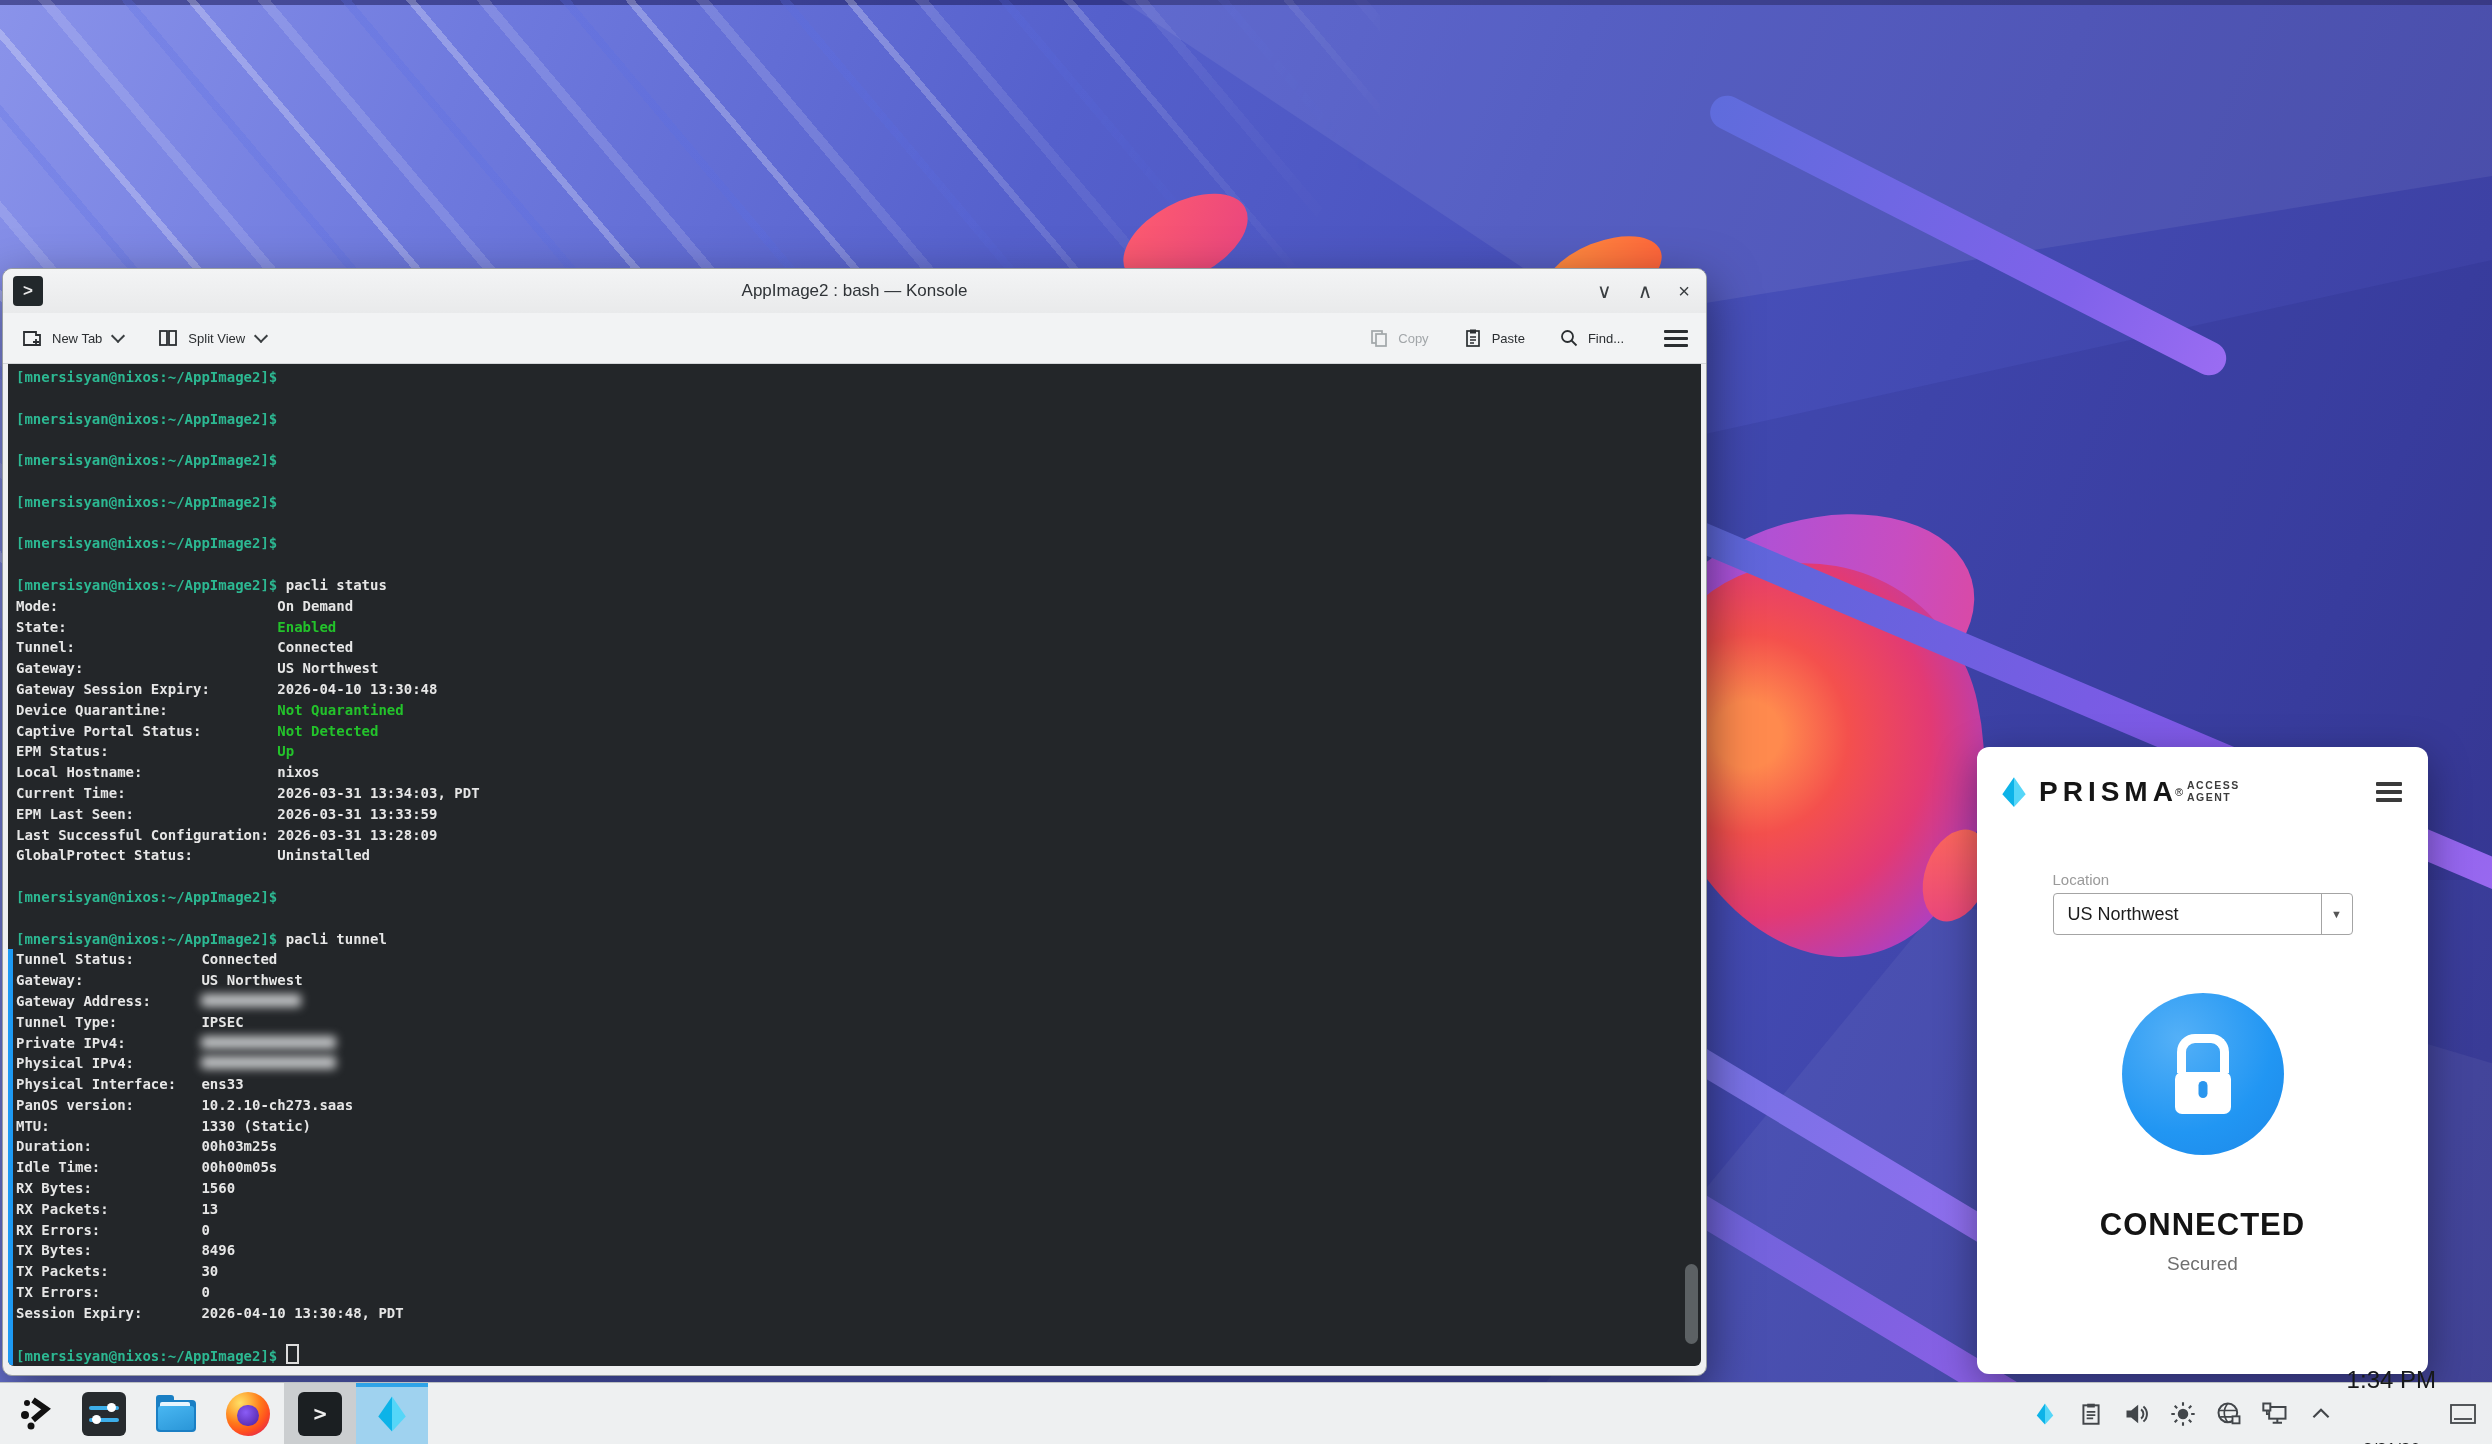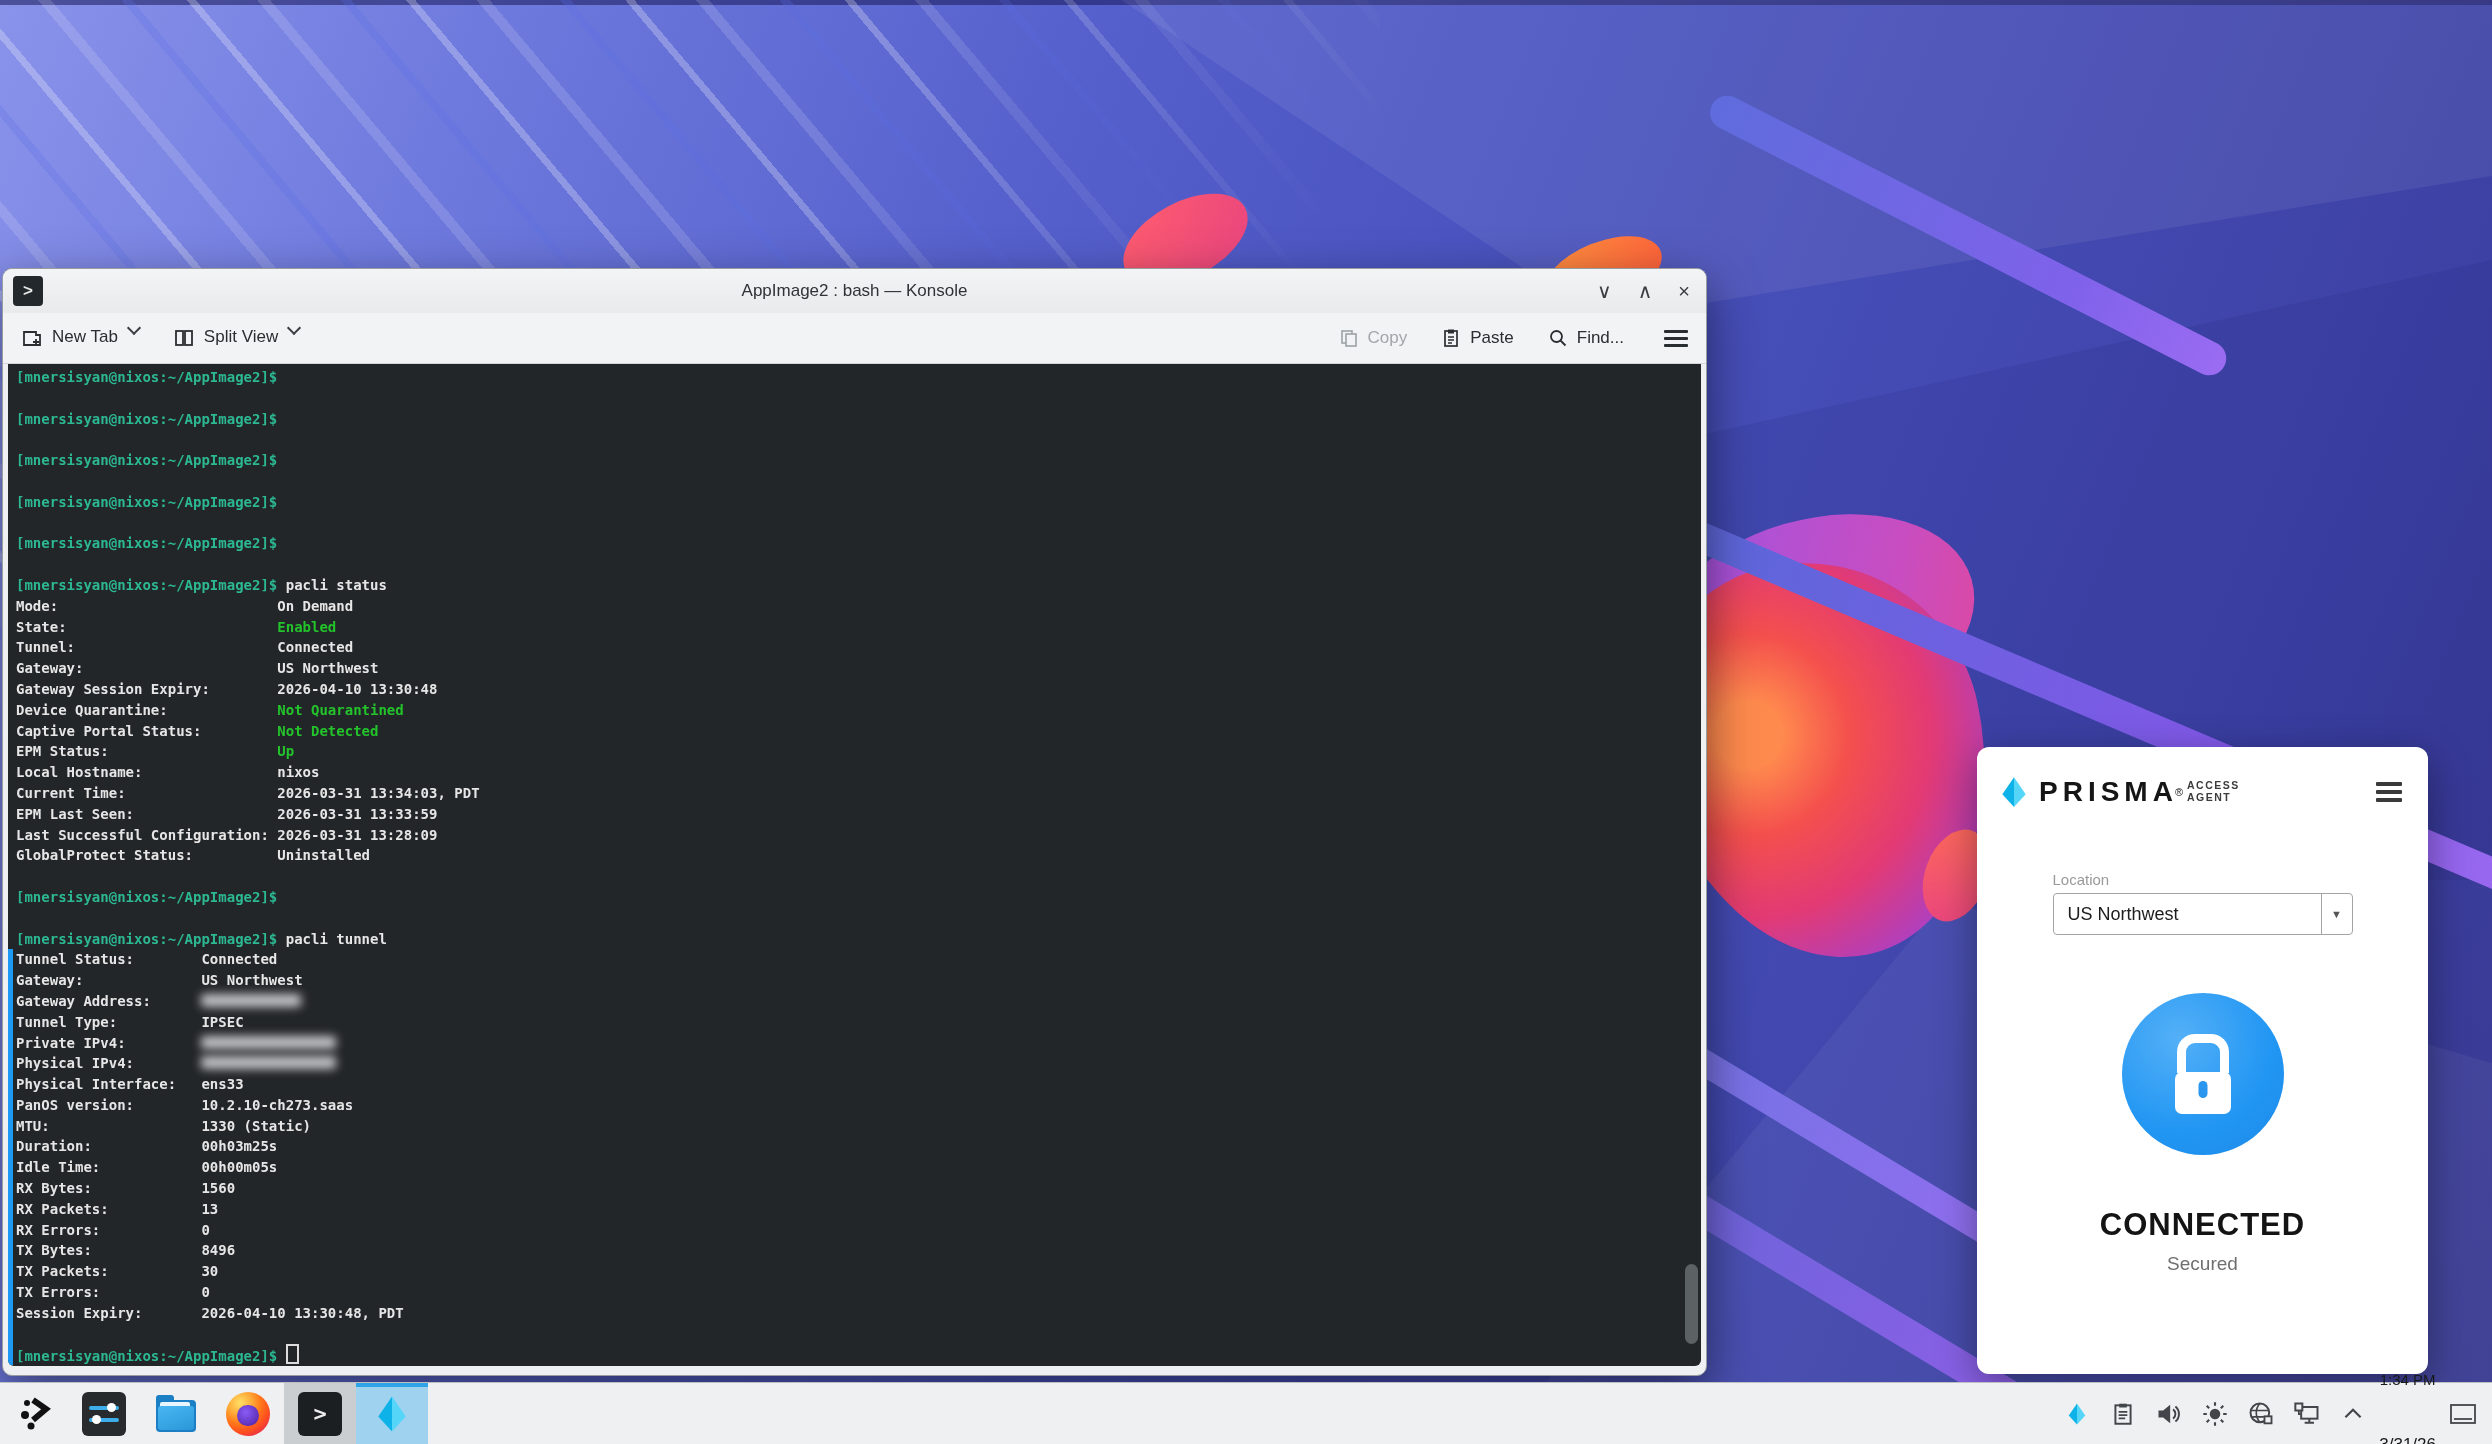--- a/index.html
+++ b/index.html
@@ -45,21 +45,21 @@
   .kts{position:relative;height:44px;display:flex;align-items:center;justify-content:center;
     background:linear-gradient(#f3f4f5,#e9eaeb);border-radius:9px 9px 0 0;}
   .kicon{position:absolute;left:10px;top:7px;width:30px;height:30px;background:#22282b;border-radius:4px;
     color:#e8e8e8;font-weight:bold;font-size:17px;display:flex;align-items:center;justify-content:center;}
   .ktitle{font-size:17px;color:#2f3337;}
   .kbtns{position:absolute;right:16px;top:0;height:100%;display:flex;align-items:center;gap:26px;
     font-size:20px;color:#3a3e41;}
   .kbtn{cursor:default;line-height:1;}
   .ktb{height:50px;display:flex;align-items:center;padding:0 18px;background:#f2f3f4;
     border-bottom:1px solid #d4d6d8;}
-  .tbtn{display:flex;align-items:flex-start;gap:9px;font-size:17px;color:#2b2e31;margin-right:34px;}
+  .tbtn{display:flex;align-items:center;gap:9px;font-size:13px;color:#2b2e31;margin-right:34px;}
   .tbtn.disabled{color:#a2a6a9;}
   .tbtn svg{display:block;}
   .chev{width:8px;height:8px;border-right:2px solid #3a3e41;border-bottom:2px solid #3a3e41;
     transform:rotate(45deg);display:inline-block;margin:-4px 0 0 2px;}
   .ktb-spacer{flex:1;}
   .kburger{width:24px;display:flex;flex-direction:column;gap:4px;margin-left:6px;}
   .kburger div{height:3px;background:#2b2e31;border-radius:1px;}
   .kterm{position:relative;margin:0 5px 23px 5px;height:1002px;background:#232629;border-radius:0 0 6px 6px;
     overflow:hidden;}
   .tlines{padding:3px 0 0 8px;font-family:"DejaVu Sans Mono",monospace;font-size:14px;font-weight:bold;
@@ -123,21 +123,21 @@
   .ic-folder .flap{position:absolute;left:6px;top:10px;width:30px;height:7px;background:#e8f5fd;border-radius:2px;}
   .ic-firefox{border-radius:50%;width:44px;height:44px;
     background:radial-gradient(circle at 32% 25%,#ffe066 0%,#ffb13d 24%,#ff7a1a 46%,#ff4e1f 66%,#e22850 86%,#c11d86 100%);position:relative;}
   .ic-firefox::after{content:"";position:absolute;left:26%;top:30%;width:48%;height:48%;border-radius:50%;
     background:radial-gradient(circle at 40% 35%,#8a5cf6,#5b2db5 75%);}
   .ic-konsole{background:#1b1f22;color:#eee;font-family:"DejaVu Sans Mono",monospace;font-weight:bold;font-size:22px;}
   .tb-spacer{flex:1;}
   .tray{display:flex;align-items:center;gap:6px;}
   .tray-cell{width:40px;height:44px;display:flex;align-items:center;justify-content:center;}
   .clock{text-align:center;color:#17191a;margin:0 10px 0 6px;line-height:1.1;}
-  .clock .t{font-size:15px;}
+  .clock .t{font-size:24px;}
   .clock .d{font-size:17px;margin-top:48px;}
   .showdesk{width:34px;height:44px;display:flex;align-items:center;justify-content:center;margin-right:12px;}
 </style>
 </head>
 <body>
 
 <div class="screen">
 
   <div class="wp wp-topline"></div>
   <div class="wp wp-streaks"></div>

